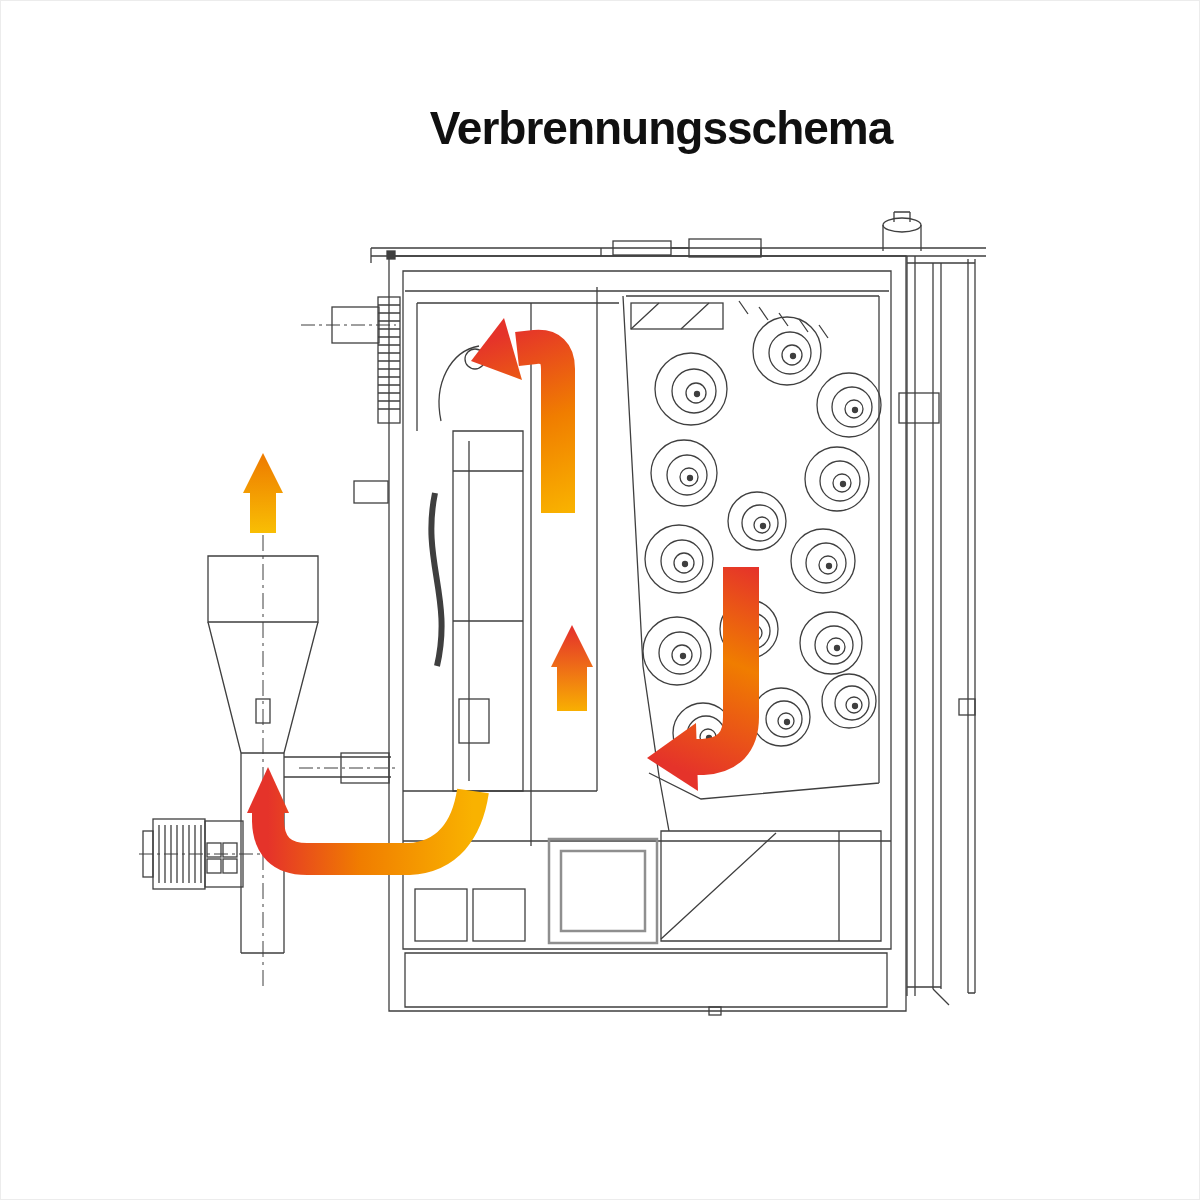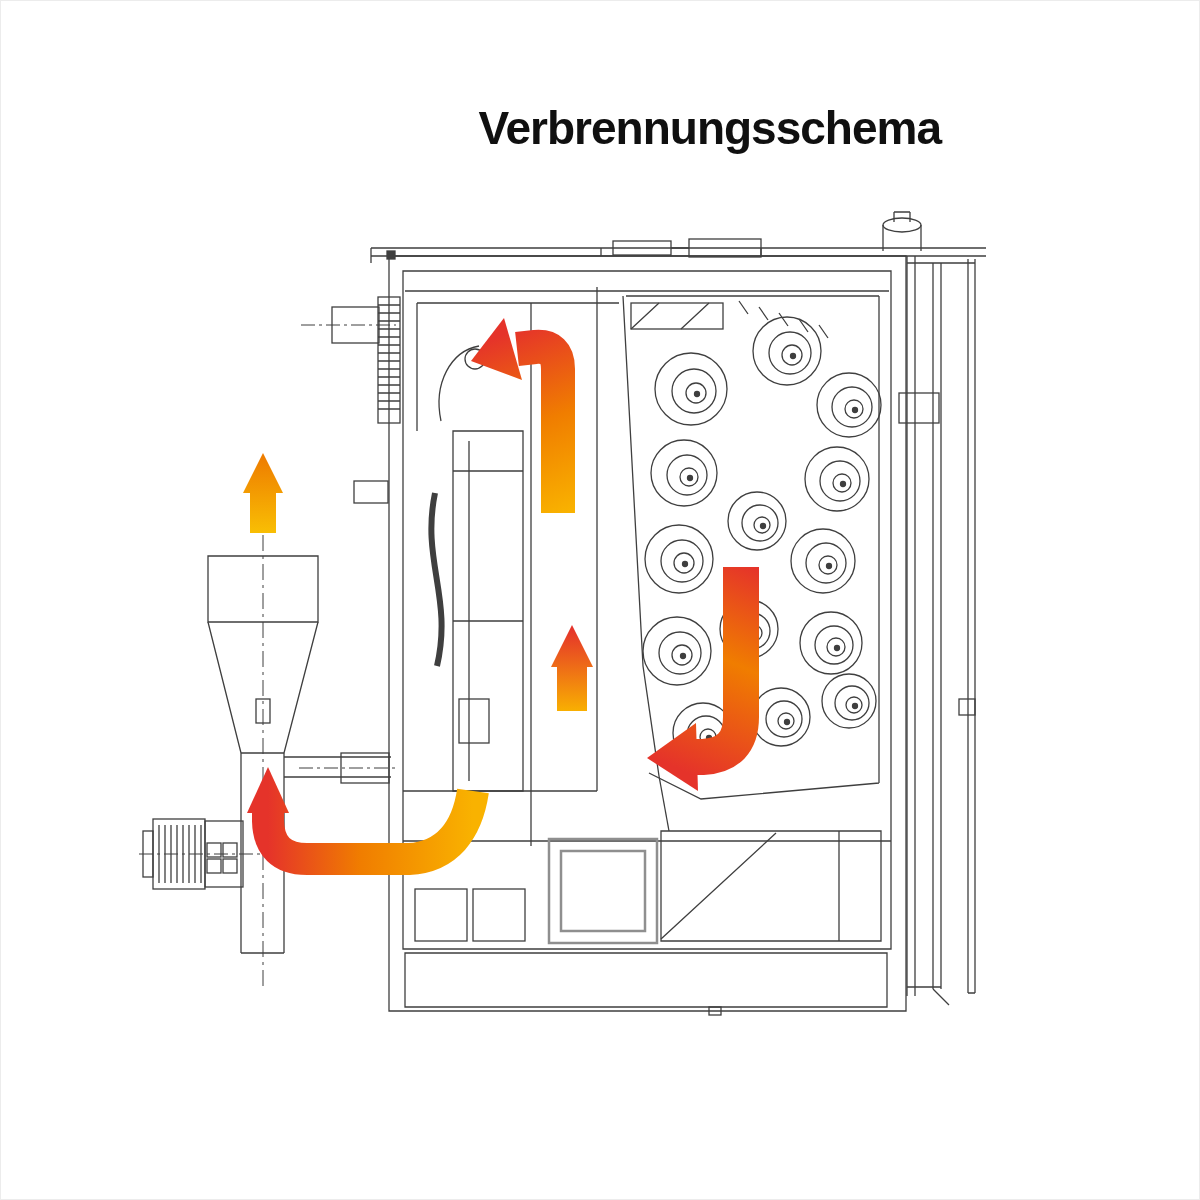--- a/index.html
+++ b/index.html
@@ -12,21 +12,21 @@
     font-family: "Liberation Sans", sans-serif;
     border: 1px solid #ececec;
     box-sizing: border-box;
   }
   .title {
     position: absolute;
     left: 380px;
     top: 100px;
     width: 560px;
     margin: 0;
-    text-align: right;
+    text-align: center;
     font-size: 46px;
     font-weight: 700;
     letter-spacing: -1px;
     color: #101010;
   }
   svg.schema { position: absolute; left: 0; top: 0; }
 </style>
 </head>
 <body>
 

